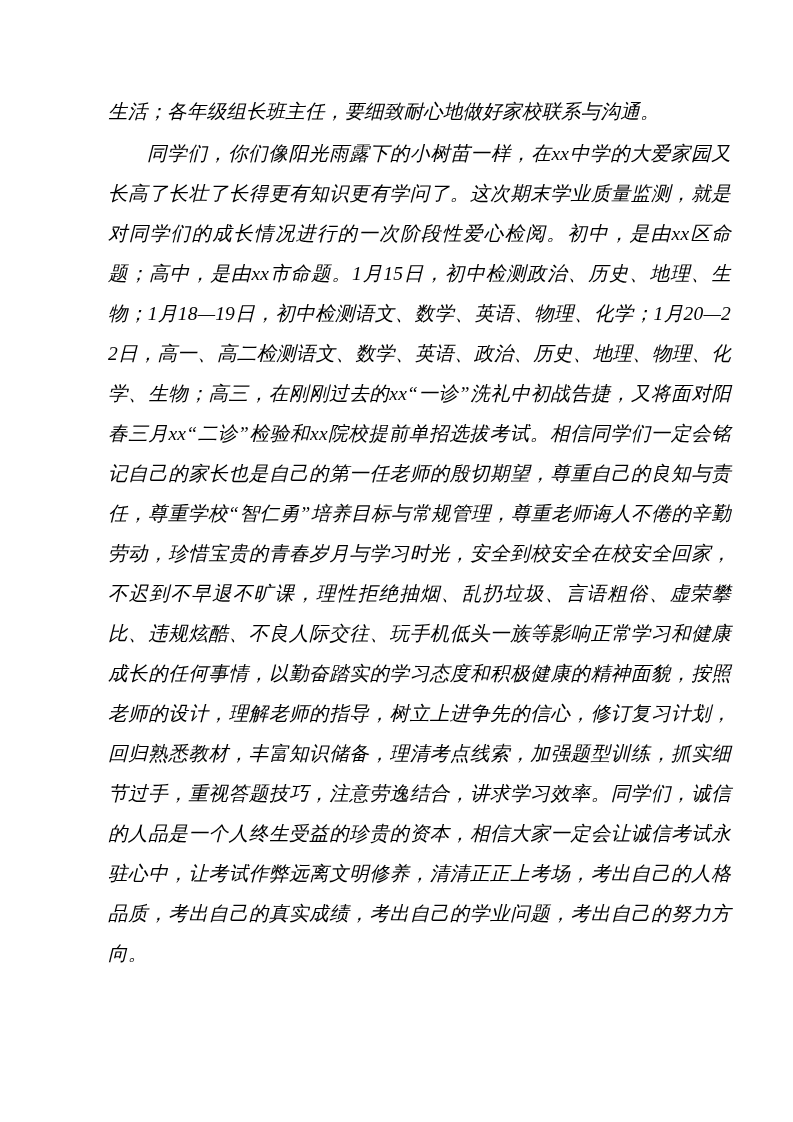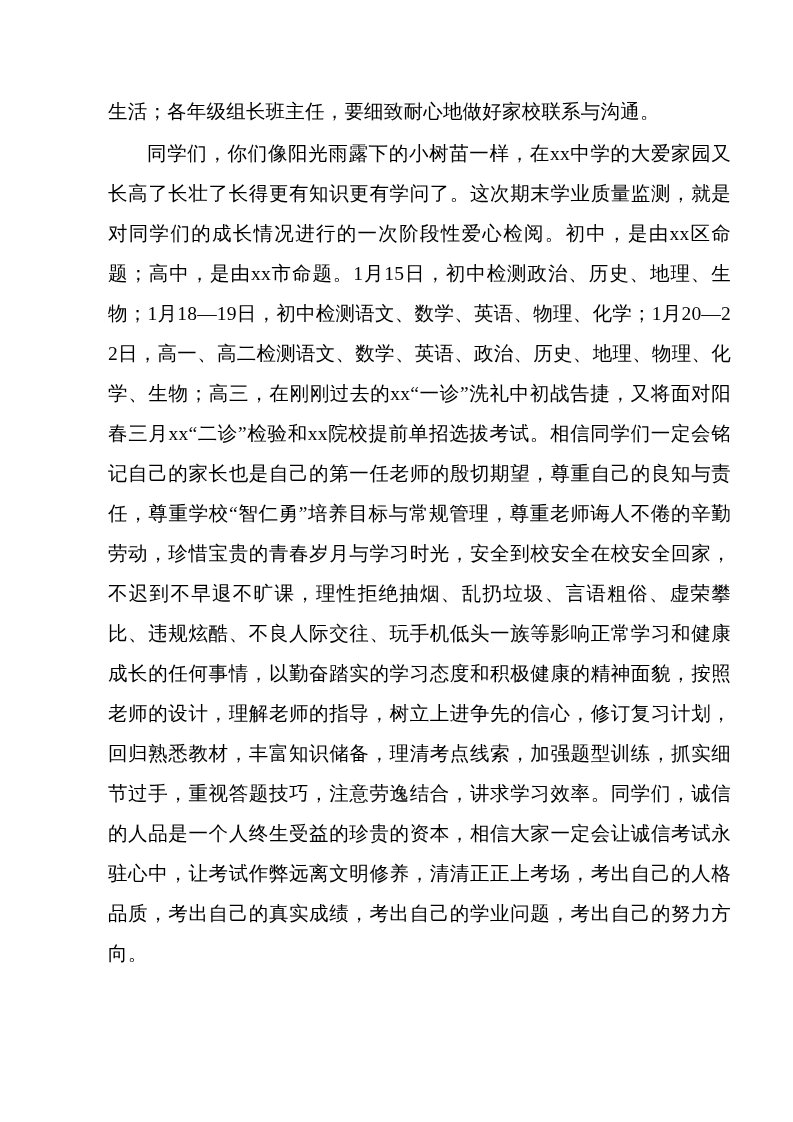--- a/index.html
+++ b/index.html
@@ -14,20 +14,21 @@
     color: #000000;
     overflow: hidden;
   }
   .page {
     width: 793px;
     height: 1122px;
     box-sizing: border-box;
     padding: 92px 62px 60px 108px;
     background: #ffffff;
     position: relative;
+    font-style: italic;
   }
   .doc-body {
     width: 100%;
   }
   p.para {
     margin: 0;
     font-size: 19.5px;
     line-height: 40px;
     text-align: justify;
     text-justify: inter-ideograph;

